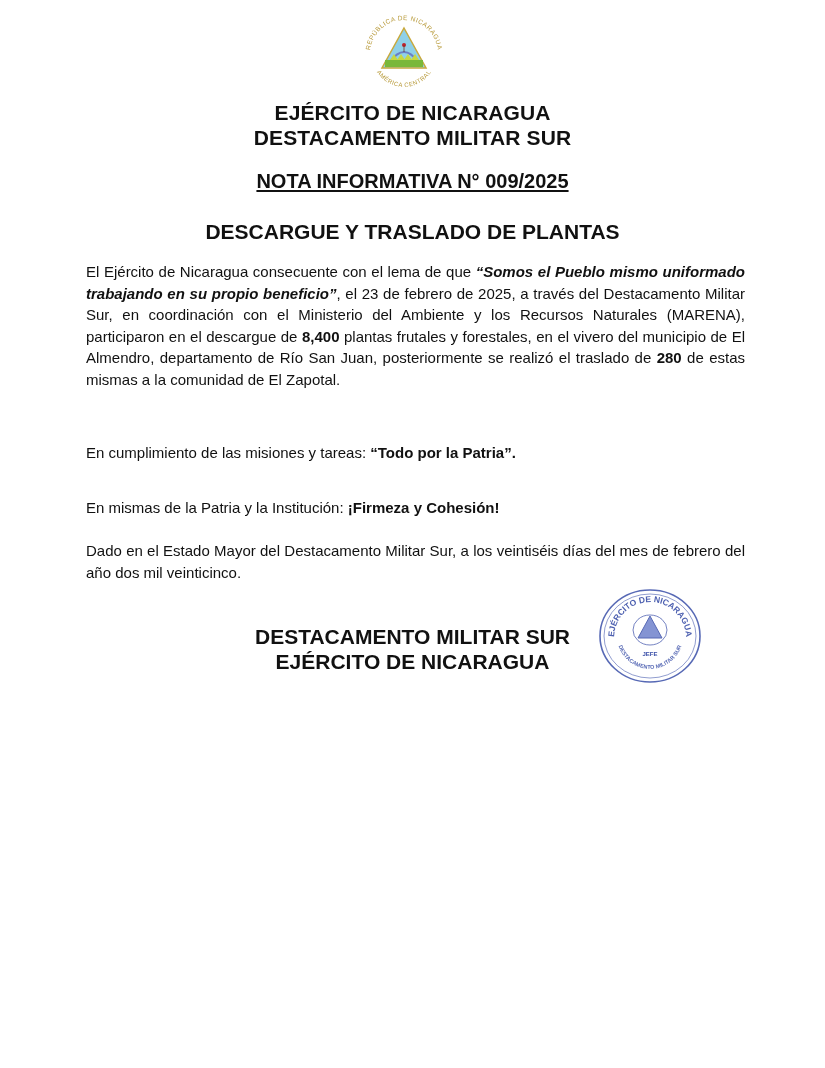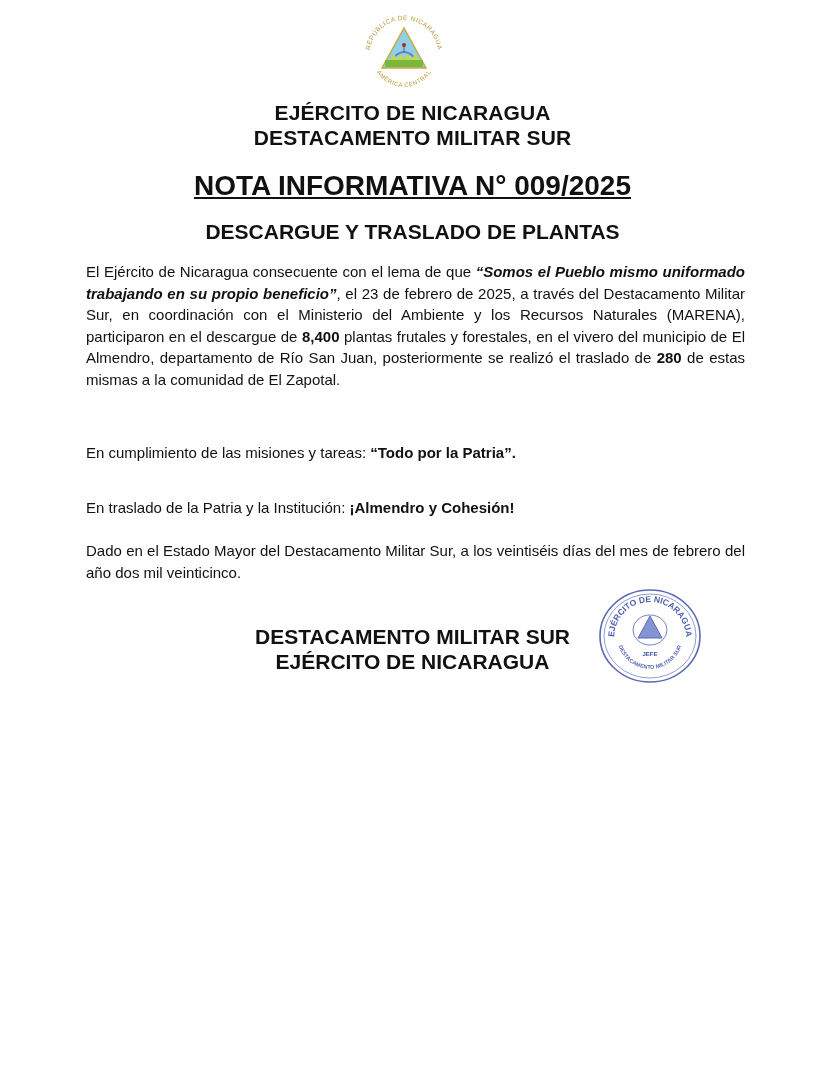--- a/index.html
+++ b/index.html
@@ -1,21 +1,21 @@
 <!DOCTYPE html>
 <html><head>
 <meta charset="utf-8">
 <style>
   html, body { margin: 0; padding: 0; background: #ffffff; }
   body { width: 825px; height: 1068px; position: relative; overflow: hidden; color: #111; font-family: "Liberation Sans", sans-serif; }
   .page { position: absolute; left: 0; top: 0; width: 825px; height: 1068px; }
   .crest { position: absolute; left: 360px; top: 14px; width: 88px; height: 78px; }
   .hdr { position: absolute; left: 0; width: 825px; text-align: center; font-weight: bold; font-size: 21px; line-height: 25px; letter-spacing: 0.1px; }
   .hdr1 { top: 100px; }
-  .nota { position: absolute; left: 0; top: 170px; width: 825px; text-align: center; font-weight: bold; font-size: 28px; text-decoration: underline; text-underline-offset: 2px; }
+  .nota { position: absolute; left: 0; top: 170px; width: 825px; text-align: center; font-weight: bold; font-size: 20px; text-decoration: underline; text-underline-offset: 2px; }
   .titulo { position: absolute; left: 0; top: 220px; width: 825px; text-align: center; font-weight: bold; font-size: 21px; }
   .body { position: absolute; left: 86px; width: 659px; font-size: 15px; line-height: 21.5px; text-align: justify; }
   .p1 { top: 261px; }
   .p2 { top: 411px; }
   .p3 { top: 442px; }
   .p4 { top: 497px; }
   .p5 { top: 540px; }
   .body b { font-weight: bold; }
   .bi { font-weight: bold; font-style: italic; }
   .footer { position: absolute; left: 0; top: 624px; width: 825px; text-align: center; font-weight: bold; font-size: 21px; line-height: 25px; }
@@ -51,21 +51,21 @@
 
   <div class="nota">NOTA INFORMATIVA N° 009/2025</div>
 
   <div class="titulo">DESCARGUE Y TRASLADO DE PLANTAS</div>
 
   <div class="body p1"><span>El Ejército de Nicaragua consecuente con el lema de que </span><span class="bi">“Somos el Pueblo mismo uniformado trabajando en su propio beneficio”</span><span>, el 23 de febrero de 2025, a través del Destacamento Militar Sur, en coordinación con el Ministerio del Ambiente y los Recursos Naturales (MARENA), participaron en el descargue de </span><b>8,400</b><span> plantas frutales y forestales, en el vivero del municipio de El Almendro, departamento de Río San Juan, posteriormente se realizó el traslado de </span><b>280</b><span> de estas mismas a la comunidad de El Zapotal.</span></div>
 
 
   <div class="body p3"><span>En cumplimiento de las misiones y tareas: </span><b>“Todo por la Patria”.</b></div>
 
-  <div class="body p4"><span>En traslado de la Patria y la Institución: </span><b>¡Almendro y Cohesión!</b></div>
+  <div class="body p4"><span>En mismas de la Patria y la Institución: </span><b>¡Firmeza y Cohesión!</b></div>
 
   <div class="body p5">Dado en el Estado Mayor del Destacamento Militar Sur, a los veintiséis días del mes de febrero del año dos mil veinticinco.</div>
 
   <div class="footer">
     <div>DESTACAMENTO MILITAR SUR</div>
     <div>EJÉRCITO DE NICARAGUA</div>
   </div>
 
   <svg class="stamp" viewBox="0 0 108 100">
     <defs>

